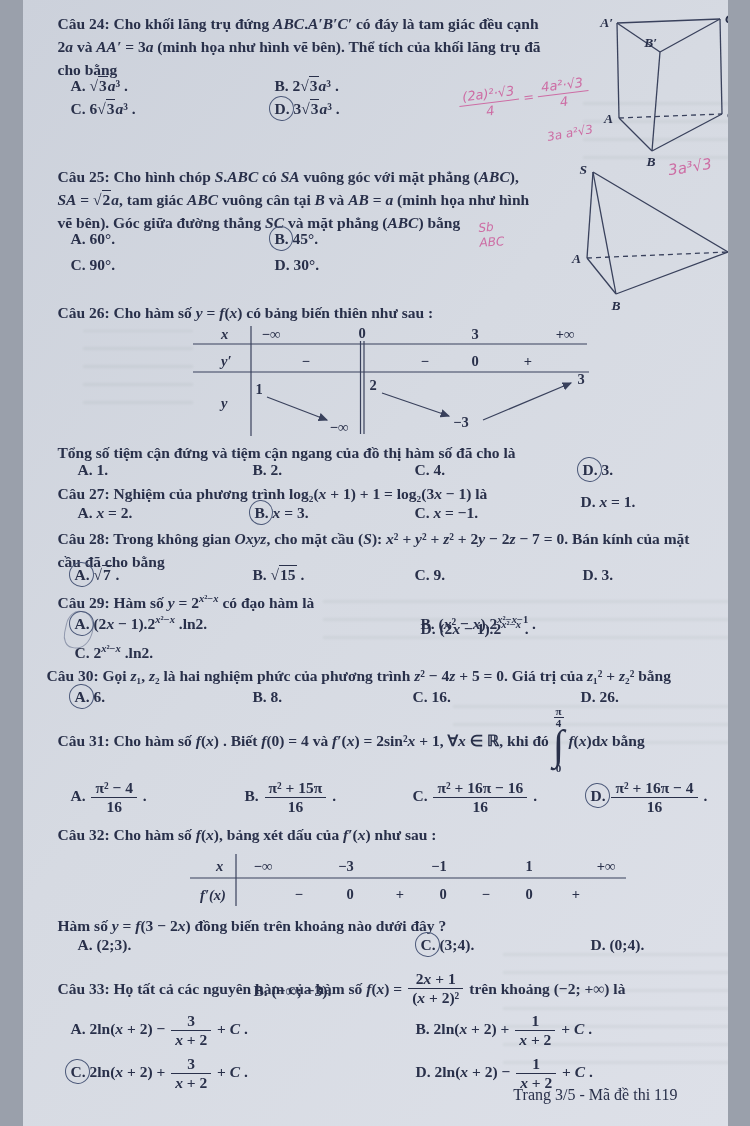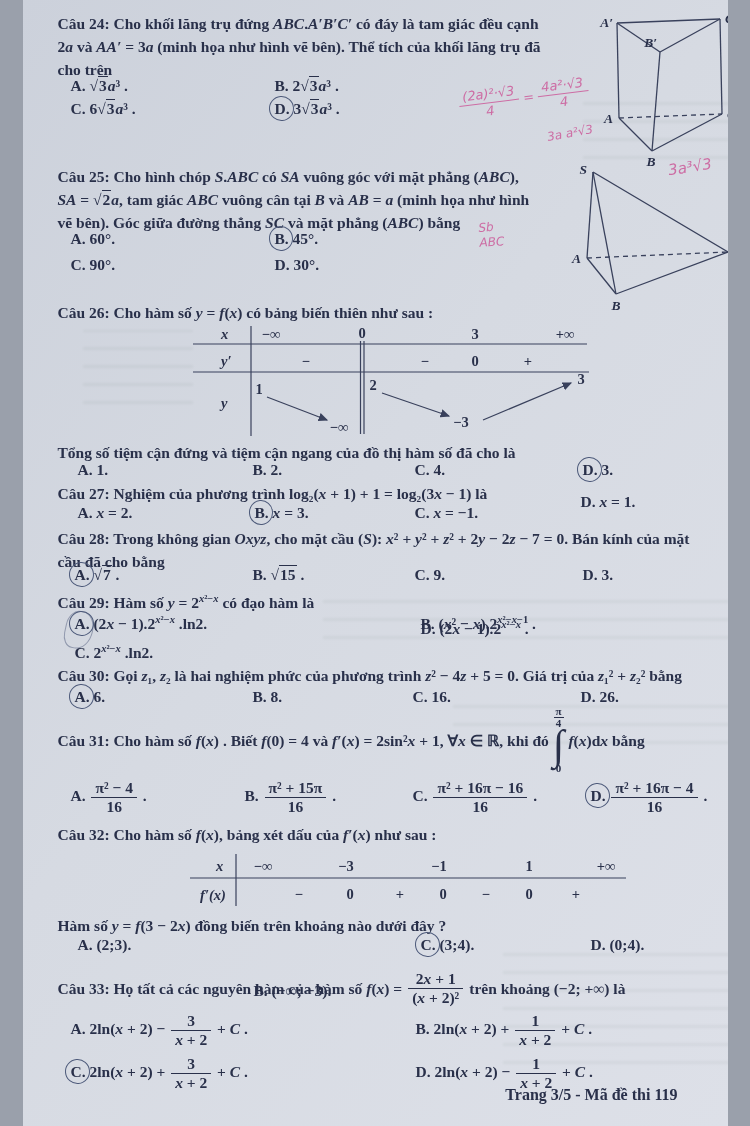--- a/index.html
+++ b/index.html
@@ -32,39 +32,39 @@
   svg.fig line{stroke:#39415c;stroke-width:1.3;}
   svg.fig text{font-family:"Liberation Serif",serif;font-size:13.5px;fill:#29304a;font-weight:bold;font-style:italic;}
   svg.tab line{stroke:#39415c;stroke-width:1.2;}
   svg.tab text{font-family:"Liberation Serif",serif;font-size:14.5px;fill:#29304a;font-weight:bold;}
   .intwrap{display:inline-flex;flex-direction:column;align-items:center;line-height:1;margin:0 4px;}
   .ib{display:inline-flex;flex-direction:column;align-items:center;font-size:11px;font-weight:bold;}
   .ibn{border-bottom:1px solid currentColor;padding:0 2px;}
   .ig{font-size:42px;font-weight:normal;line-height:.8;}
   .il{font-size:11px;font-weight:bold;}
   .flexrow{position:absolute;display:flex;align-items:center;}
-  .footer{position:absolute;font-size:16px;font-weight:bold;}
+  .footer{position:absolute;font-size:16px;font-weight:normal;}
   .bleed{position:absolute;opacity:.055;filter:blur(1.2px);pointer-events:none;
          background:repeating-linear-gradient(0deg,transparent 0 6px,#4a5f52 6px 9px,transparent 9px 18px);}
 </style>
 </head>
 <body>
 
 <div class="page">
 
   <div class="bleed" style="left:560px;top:95px;width:170px;height:70px;"></div>
   <div class="bleed" style="left:300px;top:585px;width:430px;height:60px;"></div>
   <div class="bleed" style="left:430px;top:700px;width:300px;height:50px;"></div>
   <div class="bleed" style="left:480px;top:950px;width:250px;height:120px;"></div>
   <div class="bleed" style="left:60px;top:330px;width:110px;height:80px;"></div>
 
   <div class="q" style="left:35px;top:12px;width:522px;">
     <div class="tl"><span class="ql">Câu 24:</span> <span>Cho khối lăng trụ đứng <i>ABC</i>.<i>A′B′C′</i> có đáy là tam giác đều cạnh</span></div>
     <div class="tl">2<i>a</i> và <i>AA′</i> = 3<i>a</i> (minh họa như hình vẽ bên). Thể tích của khối lăng trụ đã</div>
-    <div class="tl">cho trên</div>
+    <div class="tl">cho bằng</div>
   </div>
   <div class="opt" style="left:48px;top:77px;"><span class="ol">A.</span> <span><span class="sqrt">√<span class="ovl">3</span></span><i>a</i>³ .</span></div>
   <div class="opt" style="left:252px;top:77px;"><span class="ol">B.</span> <span>2<span class="sqrt">√<span class="ovl">3</span></span><i>a</i>³ .</span></div>
   <div class="opt" style="left:48px;top:100px;"><span class="ol">C.</span> <span>6<span class="sqrt">√<span class="ovl">3</span></span><i>a</i>³ .</span></div>
   <div class="opt" style="left:252px;top:100px;"><span class="ol circ">D.</span> <span>3<span class="sqrt">√<span class="ovl">3</span></span><i>a</i>³ .</span></div>
 
   <div class="hw" style="left:436px;top:82px;transform:rotate(-7deg);">
     <span class="hfrac"><span class="hfn">(2a)²·√3</span><span class="hfd">4</span></span>
     <span>=</span>
     <span class="hfrac"><span class="hfn">4a²·√3</span><span class="hfd">4</span></span>
@@ -172,21 +172,21 @@
   <div class="opt" style="left:230px;top:566px;"><span class="ol">B.</span> <span><span class="sqrt">√<span class="ovl">15</span></span> .</span></div>
   <div class="opt" style="left:392px;top:566px;"><span class="ol">C.</span> <span>9.</span></div>
   <div class="opt" style="left:560px;top:566px;"><span class="ol">D.</span> <span>3.</span></div>
 
   <div class="q tl nowrap" style="left:35px;top:591px;"><span class="ql">Câu 29:</span> <span>Hàm số <i>y</i> = 2<sup><i>x</i>²−<i>x</i></sup> có đạo hàm là</span></div>
   <div class="opt" style="left:52px;top:615px;"><span class="ol circ scrib">A.</span> <span>(2<i>x</i> − 1).2<sup><i>x</i>²−<i>x</i></sup> .ln2.</span></div>
   <div class="opt" style="left:398px;top:615px;"><span class="ol">B.</span> <span>(<i>x</i>² − <i>x</i>).2<sup><i>x</i>²−<i>x</i>−1</sup> .</span></div>
   <div class="opt" style="left:52px;top:644px;text-align:center;"><span class="ol">C.</span> <span>2<sup><i>x</i>²−<i>x</i></sup> .ln2.</span></div>
   <div class="opt" style="left:398px;top:620px;"><span class="ol">D.</span> <span>(2<i>x</i> − 1).2<sup><i>x</i>²−<i>x</i></sup> .</span></div>
 
-  <div class="q tl nowrap" style="left:35px;top:664px;text-align:center;"><span class="ql">Câu 30:</span> <span>Gọi <i>z</i>₁, <i>z</i>₂ là hai nghiệm phức của phương trình <i>z</i>² − 4<i>z</i> + 5 = 0. Giá trị của <i>z</i>₁² + <i>z</i>₂² bằng</span></div>
+  <div class="q tl nowrap" style="left:24px;top:664px;text-align:center;"><span class="ql">Câu 30:</span> <span>Gọi <i>z</i>₁, <i>z</i>₂ là hai nghiệm phức của phương trình <i>z</i>² − 4<i>z</i> + 5 = 0. Giá trị của <i>z</i>₁² + <i>z</i>₂² bằng</span></div>
   <div class="opt" style="left:52px;top:688px;"><span class="ol circ">A.</span> <span>6.</span></div>
   <div class="opt" style="left:230px;top:688px;"><span class="ol">B.</span> <span>8.</span></div>
   <div class="opt" style="left:390px;top:688px;"><span class="ol">C.</span> <span>16.</span></div>
   <div class="opt" style="left:558px;top:688px;"><span class="ol">D.</span> <span>26.</span></div>
 
   <div class="flexrow" style="left:35px;top:703px;height:74px;">
     <span class="tl nowrap"><span class="ql">Câu 31:</span> <span>Cho hàm số <i>f</i>(<i>x</i>) . Biết <i>f</i>(0) = 4 và <i>f</i>′(<i>x</i>) = 2sin²<i>x</i> + 1, ∀<i>x</i> ∈ ℝ, khi đó</span></span>
     <span class="intwrap">
       <span class="ib">
           <span class="ibn">π</span>

